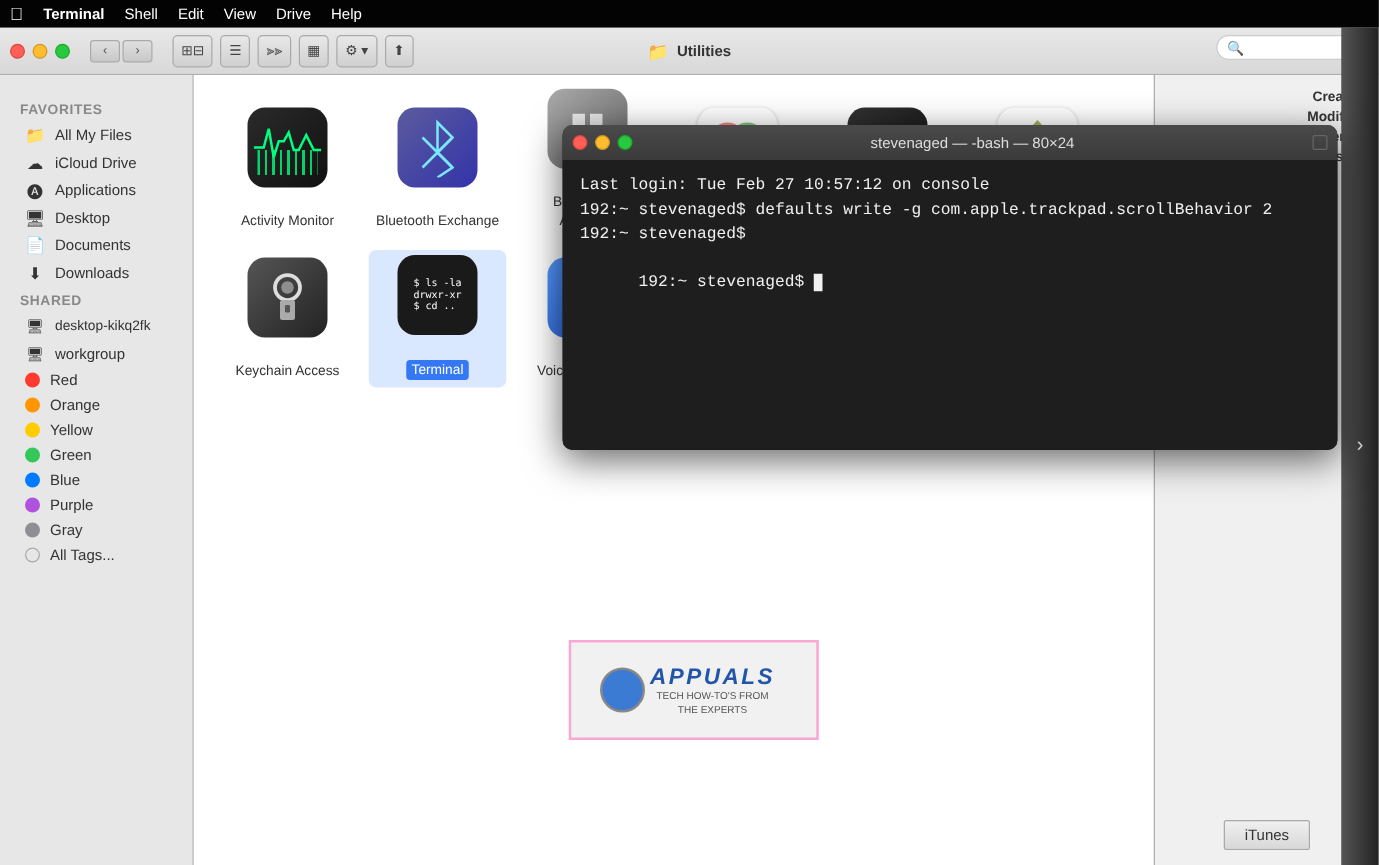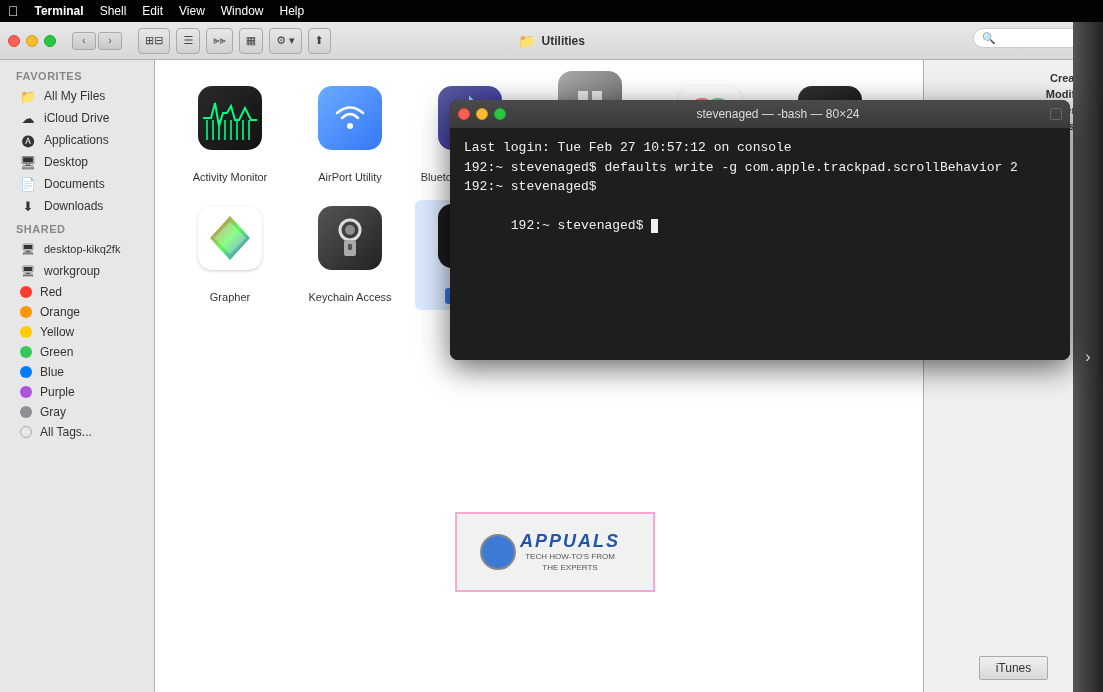--- a/index.html
+++ b/index.html
@@ -152,21 +152,21 @@
       flex: 1;
       overflow: hidden;
     }
 
     
     .sidebar {
       width: 155px;
       background: rgba(230, 230, 230, 0.95);
       border-right: 1px solid #b0b0b0;
       overflow-y: auto;
-      padding: 4px 0;
+      padding: 16px 0;
     }
     .sidebar-section-header {
       font-size: 11px;
       font-weight: 700;
       color: #888;
       padding: 6px 16px 3px;
       text-transform: uppercase;
       letter-spacing: 0.5px;
     }
     .sidebar-item {
@@ -495,21 +495,21 @@
   </style>
 </head>
 <body>
 
 <div class="menubar">
   <span class="menubar-apple"></span>
   <span class="menubar-item bold">Terminal</span>
   <span class="menubar-item">Shell</span>
   <span class="menubar-item">Edit</span>
   <span class="menubar-item">View</span>
-  <span class="menubar-item">Window</span>
+  <span class="menubar-item">Drive</span>
   <span class="menubar-item">Help</span>
 </div>
 
 <div class="finder-window">
 
   <div class="titlebar">
     <div class="traffic-lights">
       <div class="traffic-light tl-close"></div>
       <div class="traffic-light tl-min"></div>
       <div class="traffic-light tl-max"></div>
@@ -627,32 +627,20 @@
         <div class="file-icon">
           <div class="icon-activity-monitor">
             <svg class="ecg-line" viewBox="0 0 54 28" fill="none">
               <polyline points="0,20 8,20 12,5 16,28 20,15 24,15 28,8 32,22 36,22 42,10 48,22 54,22" stroke="#00ff80" stroke-width="2" fill="none"></polyline>
             </svg>
           </div>
         </div>
         <span class="file-label">Activity Monitor</span>
       </div>
 
-      <div class="file-item">
-        <div class="file-icon">
-          <div class="icon-airpo">
-            <svg width="40" height="40" viewBox="0 0 40 40">
-              <circle cx="20" cy="28" r="3" fill="white"></circle>
-              <path d="M12 20 Q20 12 28 20" stroke="white" stroke-width="2.5" fill="none" stroke-linecap="round"></path>
-              <path d="M7 15 Q20 4 33 15" stroke="white" stroke-width="2.5" fill="none" stroke-linecap="round"></path>
-            </svg>
-          </div>
-        </div>
-        <span class="file-label">AirPort Utility</span>
-      </div>
 
       <div class="file-item">
         <div class="file-icon">
           <div class="icon-bluetooth">
             <svg width="32" height="48" viewBox="0 0 32 48">
               <path d="M16 4 L28 16 L16 28 L16 4Z" stroke="#7be8ff" stroke-width="2" fill="none"></path>
               <path d="M16 28 L28 40 L16 48" stroke="#7be8ff" stroke-width="2" fill="none"></path>
               <line x1="4" y1="16" x2="28" y2="40" stroke="#7be8ff" stroke-width="2"></line>
               <line x1="4" y1="40" x2="28" y2="16" stroke="#7be8ff" stroke-width="2"></line>
             </svg>

